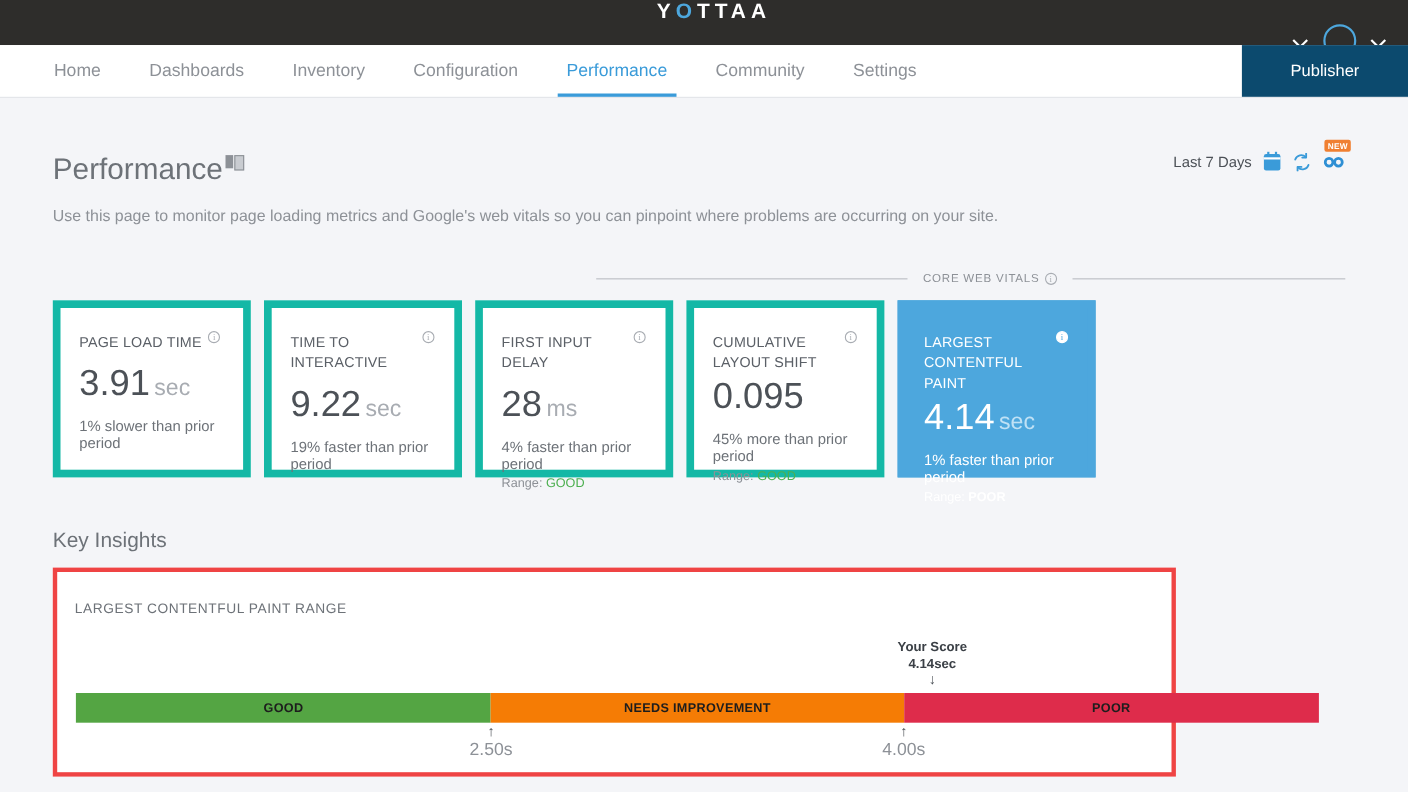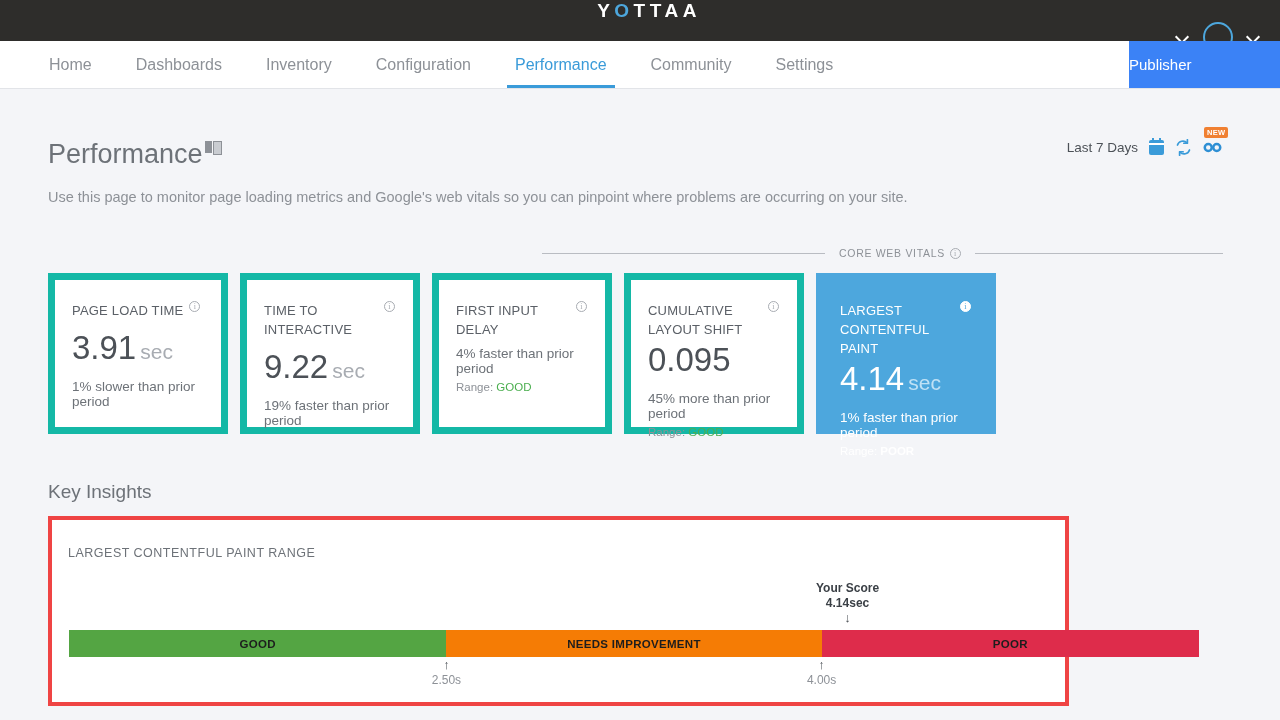--- a/index.html
+++ b/index.html
@@ -50,22 +50,22 @@
     display: flex; align-items: center; padding: 0 22px;
     font-size: 16px; color: #8d9197; cursor: pointer;
     position: relative; white-space: nowrap;
   }
   .nav-item.active { color: #3a9bd9; }
   .nav-item.active::after {
     content: ""; position: absolute; left: 14px; right: 14px; bottom: 0;
     height: 3px; background: #3a9bd9;
   }
   .publisher-btn {
-    margin-left: auto; width: 151px; background: #3b82f6;
-    display: flex; align-items: center; 
+    margin-left: auto; width: 151px; background: #0c4a6e;
+    display: flex; align-items: center; justify-content: center;
     color: #ffffff; font-size: 15px; cursor: pointer;
   }
 
   
   .page {
     position: absolute; left: 0; top: 101px; width: 1280px; height: 619px;
   }
   .page-title {
     position: absolute; left: 48px; top: 38px;
     font-size: 27px; color: #6d7278; font-weight: 400;
@@ -215,21 +215,21 @@
   .seg.needs { background: #f57c05; }
   .seg.poor { background: #de2c4b; }
 
   .tick {
     position: absolute; text-align: center; width: 70px;
   }
   .tick .arrow {
     font-size: 13px; color: #4c5157; line-height: 13px; display: block;
   }
   .tick .lbl {
-    font-size: 12px; color: #8d9197; display: block; margin-top: 2px; text-align: center;
+    font-size: 16px; color: #8d9197; display: block; margin-top: 2px; text-align: center;
   }
 
   .score-marker {
     position: absolute; width: 120px; text-align: center;
   }
   .score-marker .t1 {
     font-size: 12px; font-weight: 700; color: #3b4046; display: block;
     line-height: 15px;
   }
   .score-marker .t2 {
@@ -340,20 +340,21 @@
       </div>
       <div class="card-value"><span>9.22</span><span class="unit">sec</span></div>
       <div class="card-delta">19% faster than prior period</div>
     </div>
 
     <div class="card">
       <div class="card-title">
         <span>FIRST INPUT DELAY</span>
         <span class="info-icon"></span>
       </div>
+      <div class="card-value"><span>28</span><span class="unit">ms</span></div>
       <div class="card-delta">4% faster than prior period</div>
       <div class="card-range"><span>Range:</span> <span class="val">GOOD</span></div>
     </div>
 
     <div class="card tall">
       <div class="card-title">
         <span>CUMULATIVE LAYOUT SHIFT</span>
         <span class="info-icon"></span>
       </div>
       <div class="card-value"><span>0.095</span><span class="unit"></span></div>

